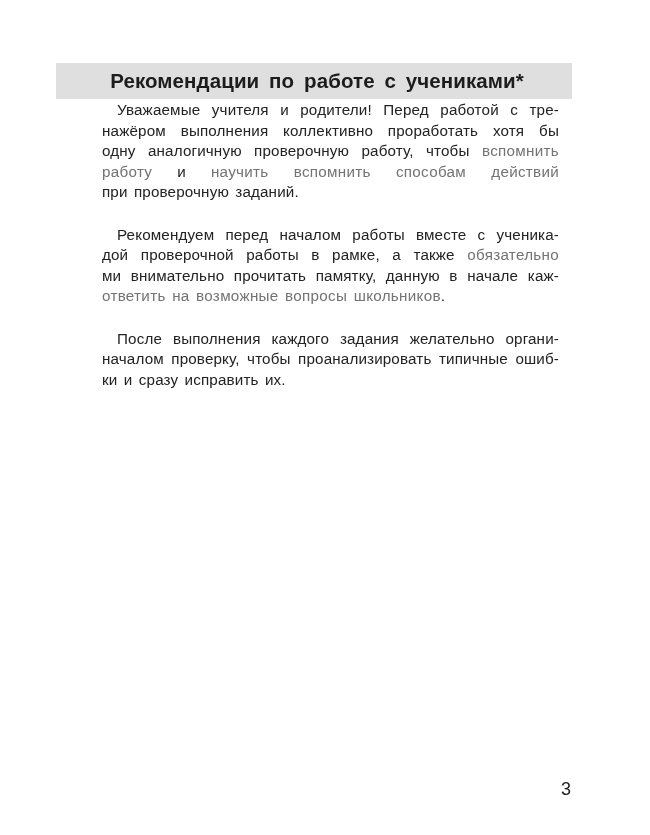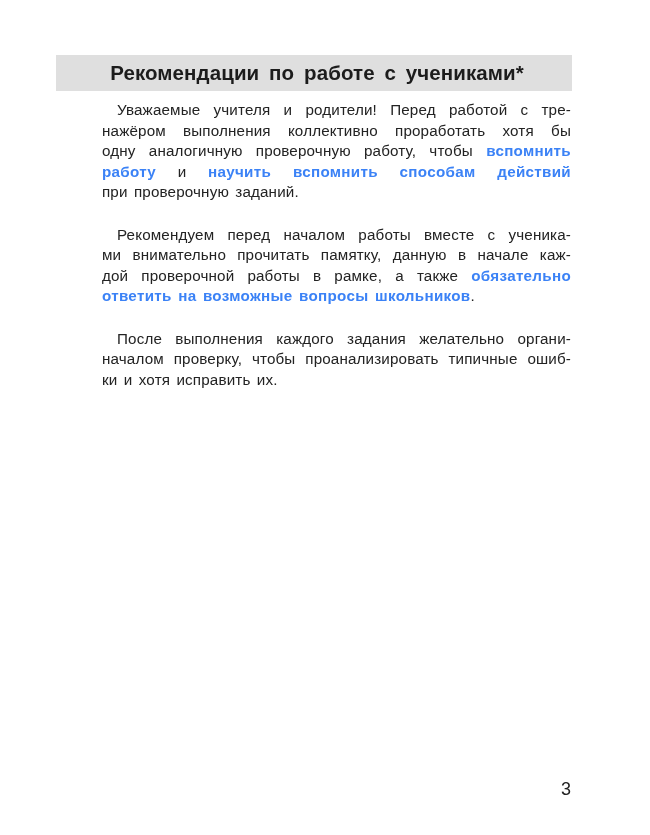--- a/index.html
+++ b/index.html
@@ -11,21 +11,21 @@
       width: 650px;
       height: 835px;
       position: relative;
       overflow: hidden;
       font-family: "Liberation Sans", sans-serif;
       color: #222222;
     }
     .header-box {
       position: absolute;
       left: 56px;
-      top: 55px;
+      top: 63px;
       width: 516px;
       height: 36px;
       background: #dfdfdf;
       display: flex;
       align-items: center;
       justify-content: center;
     }
     .header-title {
       font-family: "Liberation Sans", sans-serif;
       font-weight: bold;
@@ -40,28 +40,28 @@
       left: 102px;
       top: 100px;
       width: 473px;
     }
     .para {
       font-size: 15.2px;
       line-height: 20.5px;
       text-align: justify;
       text-align-last: left;
       text-indent: 15px;
-      margin: 0 4px 22px 0;
+      margin: 0 16px 22px 0;
       word-spacing: 2px;
       letter-spacing: 0.15px;
       color: #232323;
     }
     .para b {
-      font-weight: bold;
-      color: #3b82f6;
+      font-weight: normal;
+      color: #737373;
       letter-spacing: 0.3px;
     }
     .line {
       display: block;
       text-align: justify;
       text-align-last: justify;
       text-indent: 0;
     }
     .line.first {
       text-indent: 15px;
@@ -89,26 +89,26 @@
   <p class="para">
     <span class="line first"><span>Уважаемые учителя и родители! Перед работой с тре-</span></span>
     <span class="line"><span>нажёром выполнения коллективно проработать хотя бы</span></span>
     <span class="line"><span>одну аналогичную проверочную работу, чтобы </span><b>вспомнить</b></span>
     <span class="line"><b>работу</b><span> и </span><b>научить вспомнить способам действий</b></span>
     <span class="line last"><span>при проверочную заданий.</span></span>
   </p>
 
   <p class="para">
     <span class="line first"><span>Рекомендуем перед началом работы вместе с ученика-</span></span>
+    <span class="line"><span>дой проверочной работы в рамке, а также </span><b>обязательно</b></span>
     <span class="line"><span>ми внимательно прочитать памятку, данную в начале каж-</span></span>
-    <span class="line"><span>дой проверочной работы в рамке, а также </span><b>обязательно</b></span>
     <span class="line last"><b>ответить на возможные вопросы школьников</b><span>.</span></span>
   </p>
 
   <p class="para">
     <span class="line first"><span>После выполнения каждого задания желательно органи-</span></span>
     <span class="line"><span>началом проверку, чтобы проанализировать типичные ошиб-</span></span>
-    <span class="line last"><span>ки и хотя исправить их.</span></span>
+    <span class="line last"><span>ки и сразу исправить их.</span></span>
   </p>
 
 </div>
 
 <div class="page-number">3</div>
 
 </body></html>

